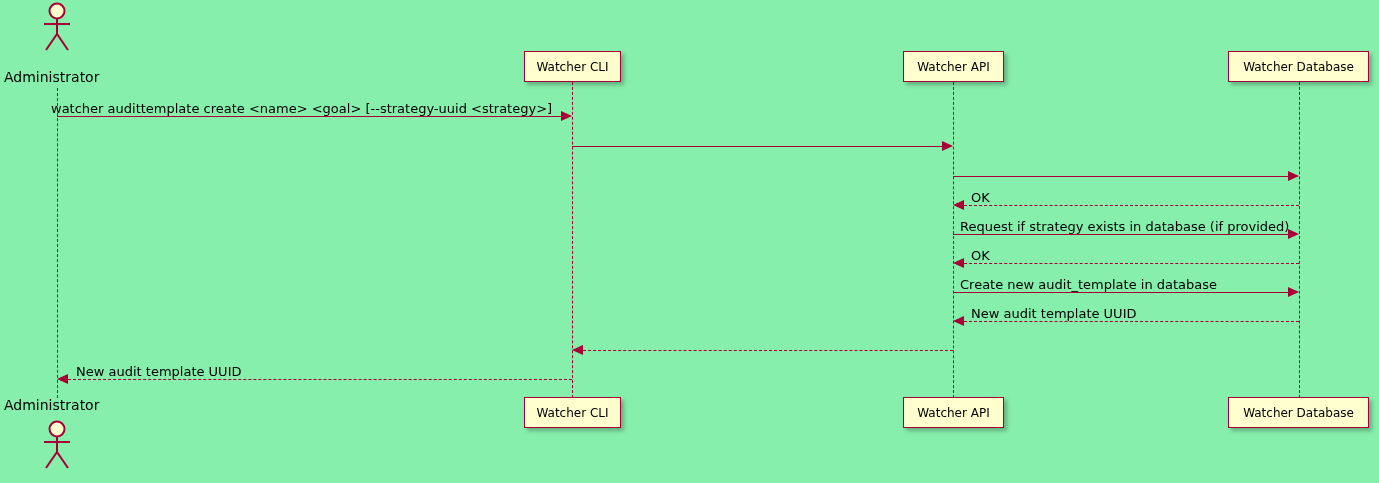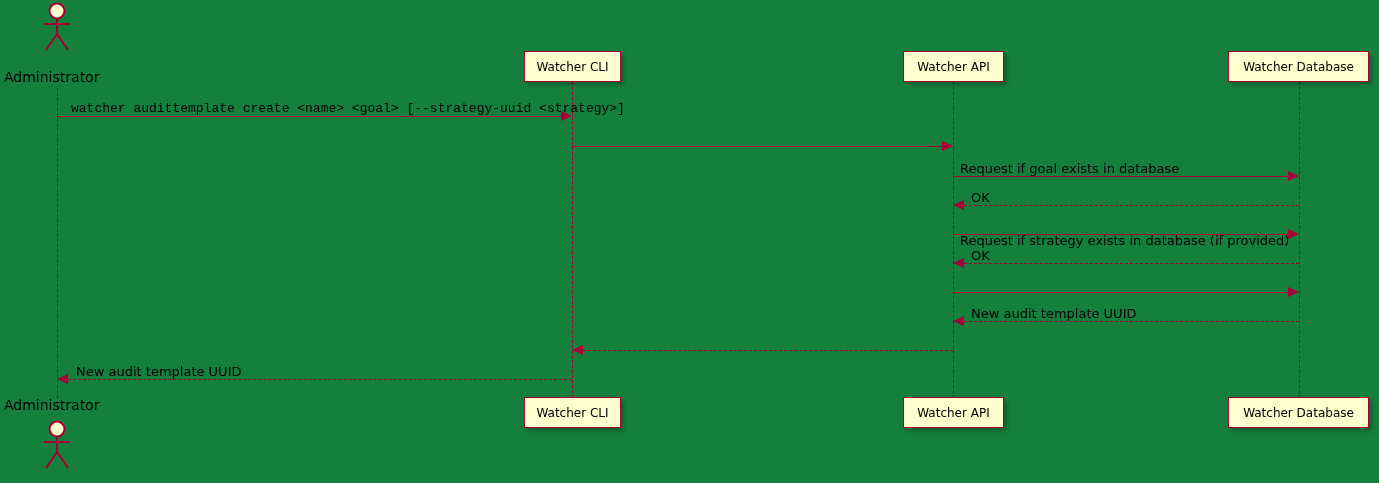--- a/index.html
+++ b/index.html
@@ -7,21 +7,21 @@
     padding: 0;
     background: #FFFFFF;
   }
   body {
     font-family: "DejaVu Sans", sans-serif;
   }
   #diagram {
     position: relative;
     width: 1379px;
     height: 483px;
-    background: #15803d;
+    background: #86efac;
     overflow: hidden;
   }
   
   .participant-box {
     position: absolute;
     box-sizing: border-box;
     background: #FEFECE;
     border: 1.5px solid #A80036;
     color: #000000;
     font-size: 12px;
@@ -110,43 +110,43 @@
   <div class="participant-box" style="left:524px; top:51px; width:97px; height:31px;">
     <span>Watcher CLI</span>
   </div>
   <div class="participant-box" style="left:903px; top:51px; width:101px; height:31px;">
     <span>Watcher API</span>
   </div>
   <div class="participant-box" style="left:1228px; top:51px; width:141px; height:31px;">
     <span>Watcher Database</span>
   </div>
 
-  <div class="msg-label" style="left:71px; top:101px;font-family:Liberation Mono, monospace;">watcher audittemplate create &lt;name&gt; &lt;goal&gt; [--strategy-uuid &lt;strategy&gt;]</div>
+  <div class="msg-label" style="left:51px; top:101px;">watcher audittemplate create &lt;name&gt; &lt;goal&gt; [--strategy-uuid &lt;strategy&gt;]</div>
   <div class="msg-line" style="left:57px; top:116px; width:504px;"></div>
   <div class="arrowhead right" style="left:561px; top:111px;"></div>
 
   <div class="msg-line" style="left:572px; top:146px; width:370px;"></div>
   <div class="arrowhead right" style="left:942px; top:141px;"></div>
 
-  <div class="msg-label" style="left:960px; top:161px;">Request if goal exists in database</div>
   <div class="msg-line" style="left:953px; top:176px; width:335px;"></div>
   <div class="arrowhead right" style="left:1288px; top:171px;"></div>
 
   <div class="msg-label" style="left:971px; top:190px;">OK</div>
   <div class="msg-line dotted" style="left:964px; top:205px; width:335px;"></div>
   <div class="arrowhead left" style="left:953px; top:200px;"></div>
 
-  <div class="msg-label" style="left:960px; top:233px;">Request if strategy exists in database (if provided)</div>
+  <div class="msg-label" style="left:960px; top:219px;">Request if strategy exists in database (if provided)</div>
   <div class="msg-line" style="left:953px; top:234px; width:335px;"></div>
   <div class="arrowhead right" style="left:1288px; top:229px;"></div>
 
   <div class="msg-label" style="left:971px; top:248px;">OK</div>
   <div class="msg-line dotted" style="left:964px; top:263px; width:335px;"></div>
   <div class="arrowhead left" style="left:953px; top:258px;"></div>
 
+  <div class="msg-label" style="left:960px; top:277px;">Create new audit_template in database</div>
   <div class="msg-line" style="left:953px; top:292px; width:335px;"></div>
   <div class="arrowhead right" style="left:1288px; top:287px;"></div>
 
   <div class="msg-label" style="left:971px; top:306px;">New audit template UUID</div>
   <div class="msg-line dotted" style="left:964px; top:321px; width:335px;"></div>
   <div class="arrowhead left" style="left:953px; top:316px;"></div>
 
   <div class="msg-line dotted" style="left:583px; top:350px; width:370px;"></div>
   <div class="arrowhead left" style="left:572px; top:345px;"></div>
 

